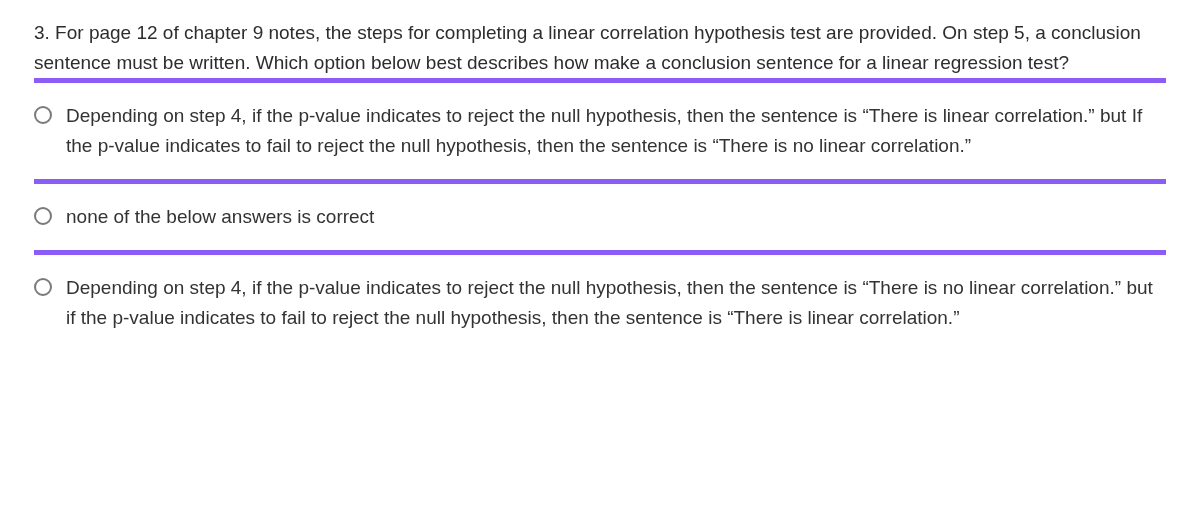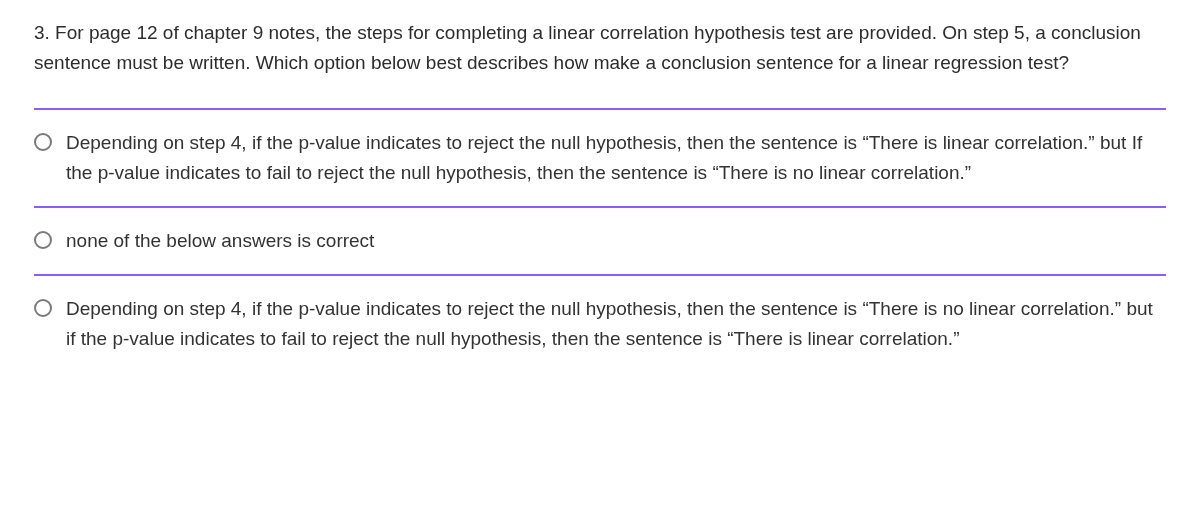--- a/index.html
+++ b/index.html
@@ -10,32 +10,31 @@
     body {
       font-family: -apple-system, BlinkMacSystemFont, "Segoe UI", Helvetica, Arial, sans-serif;
       background: #ffffff;
       padding: 18px 34px 28px 34px;
       width: 1200px;
       color: #333333;
       font-size: 19px;
       line-height: 1.58;
     }
     .question-prompt {
-      margin-bottom: 30px;
       color: #2d2d2d;
     }
     .options {
       display: flex;
       flex-direction: column;
     }
     .option {
       display: flex;
       align-items: flex-start;
       padding: 18px 0 18px 0;
-      border-top: 2px solid #8b5cf6;
+      border-top: 5px solid #8b5cf6;
       gap: 14px;
     }
     .radio {
       flex: 0 0 auto;
       width: 18px;
       height: 18px;
       border: 2px solid #7a7a7a;
       border-radius: 50%;
       margin-top: 5px;
       background: #ffffff;

